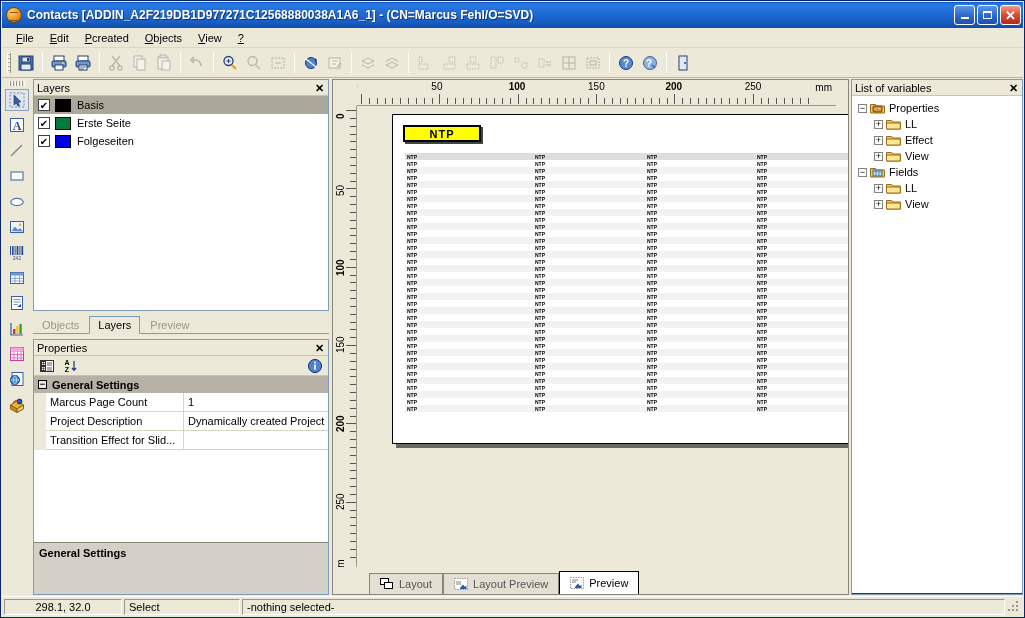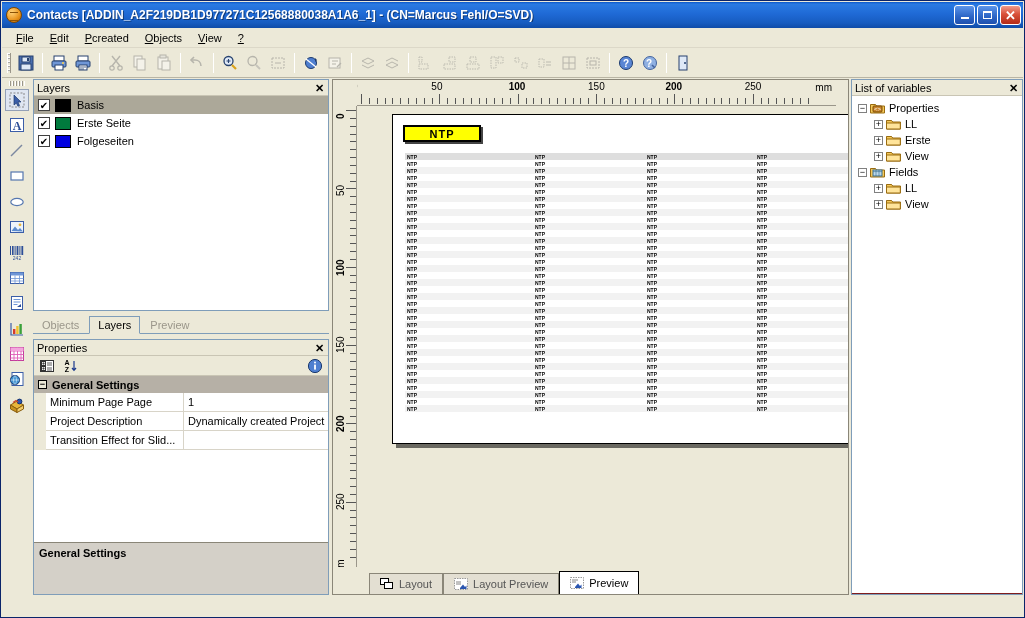--- a/index.html
+++ b/index.html
@@ -560,21 +560,21 @@
       </div>
     </div>
     <div class="pgrid" style="position:relative">
       <div class="pgroup">
         <span class="pexp">−</span>
         <span>General Settings</span>
       </div>
       <div style="position:relative">
         <div class="pleft-col"></div>
         <div class="prow">
-          <span class="pk">Minimum Page Page</span>
+          <span class="pk">Marcus Page Count</span>
           <span class="pv">1</span>
         </div>
         <div class="prow">
           <span class="pk">Project Description</span>
           <span class="pv">Dynamically created Project</span>
         </div>
         <div class="prow">
           <span class="pk">Transition Effect for Slid...</span>
           <span class="pv"></span>
         </div>
@@ -999,21 +999,21 @@
             </svg></span>
           <span>LL</span>
         </div>
         <div class="tnode" style="padding-left: 20px;">
           <span class="tbox">+</span>
           <span class="folder"><svg width="15" height="12" viewBox="0 0 15 12">
               <path d="M.5 2.5h5l1.2 1.5h7.8v7H.5z" fill="#f6c champions"></path>
               <path d="M.5 2.5h5l1.2 1.5h7.8v7H.5z" fill="#f5c95a" stroke="#9a6c10"></path>
               <path d="M.5 5h13.8v6H.5z" fill="#ffe49a" stroke="#9a6c10"></path>
             </svg></span>
-          <span>Erste</span>
+          <span>Effect</span>
         </div>
         <div class="tnode" style="padding-left: 20px;">
           <span class="tbox">+</span>
           <span class="folder"><svg width="15" height="12" viewBox="0 0 15 12">
               <path d="M.5 2.5h5l1.2 1.5h7.8v7H.5z" fill="#f6c champions"></path>
               <path d="M.5 2.5h5l1.2 1.5h7.8v7H.5z" fill="#f5c95a" stroke="#9a6c10"></path>
               <path d="M.5 5h13.8v6H.5z" fill="#ffe49a" stroke="#9a6c10"></path>
             </svg></span>
           <span>View</span>
         </div>
@@ -1040,14 +1040,20 @@
           <span class="folder"><svg width="15" height="12" viewBox="0 0 15 12">
               <path d="M.5 2.5h5l1.2 1.5h7.8v7H.5z" fill="#f6c champions"></path>
               <path d="M.5 2.5h5l1.2 1.5h7.8v7H.5z" fill="#f5c95a" stroke="#9a6c10"></path>
               <path d="M.5 5h13.8v6H.5z" fill="#ffe49a" stroke="#9a6c10"></path>
             </svg></span>
           <span>View</span>
         </div>
       </div>
   </div>
 
+  <div class="statusbar">
+    <div class="sbox" style="width:118px;justify-content:center">298.1, 32.0</div>
+    <div class="sbox" style="width:116px">Select</div>
+    <div class="sbox" style="flex:1 1 auto">-nothing selected-</div>
+    <div class="sgrip"></div>
+  </div>
 
 </div>
 
 </body></html>

